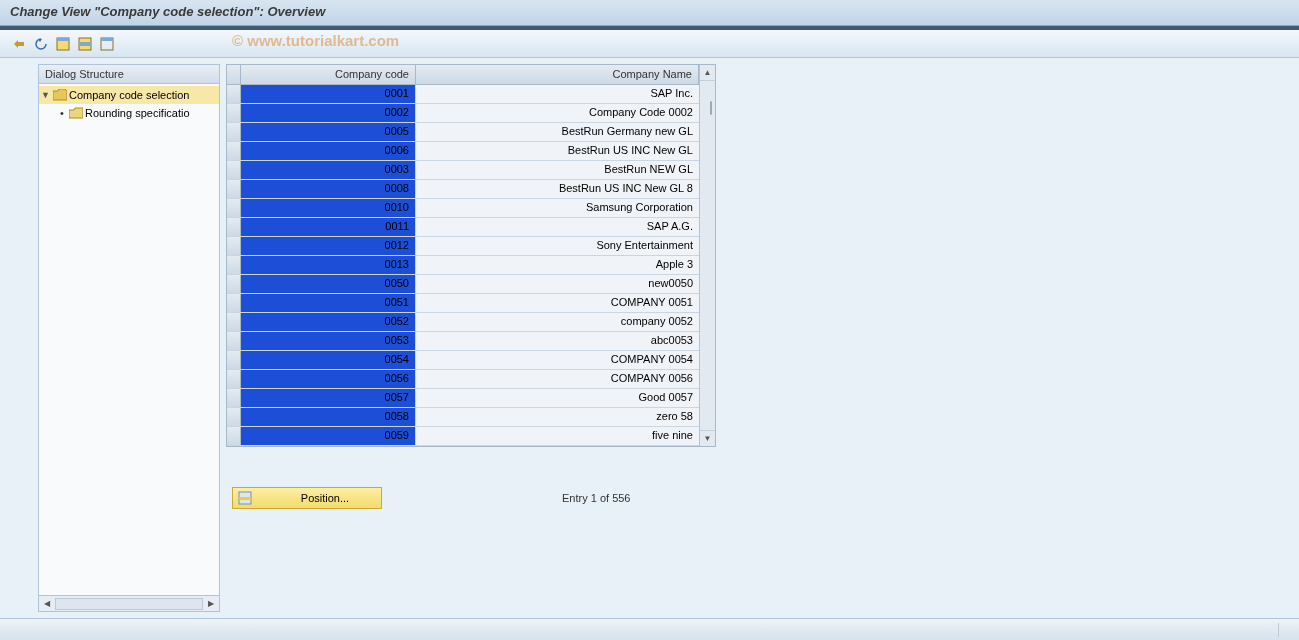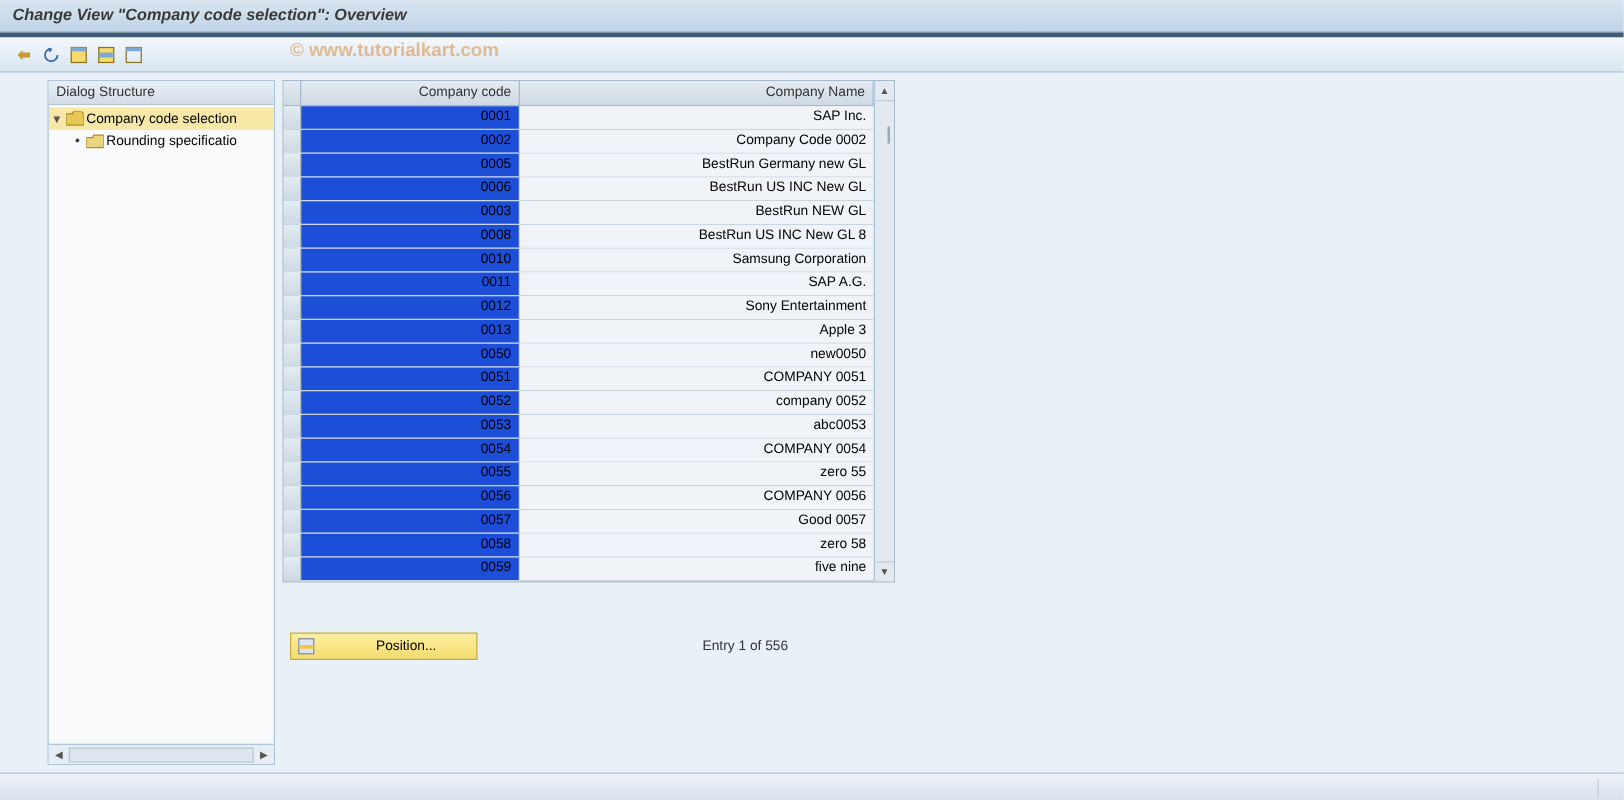--- a/index.html
+++ b/index.html
@@ -352,25 +352,20 @@
               <div class="c-code">0053</div>
               <div class="c-name">abc0053</div>
             </div>
             <div class="row">
               <div class="num-cell"></div>
               <div class="c-code">0054</div>
               <div class="c-name">COMPANY 0054</div>
             </div>
             <div class="row">
               <div class="num-cell"></div>
-              <div class="c-code">0055</div>
-              <div class="c-name">zero 55</div>
-            </div>
-            <div class="row">
-              <div class="num-cell"></div>
               <div class="c-code">0056</div>
               <div class="c-name">COMPANY 0056</div>
             </div>
             <div class="row">
               <div class="num-cell"></div>
               <div class="c-code">0057</div>
               <div class="c-name">Good 0057</div>
             </div>
             <div class="row">
               <div class="num-cell"></div>

